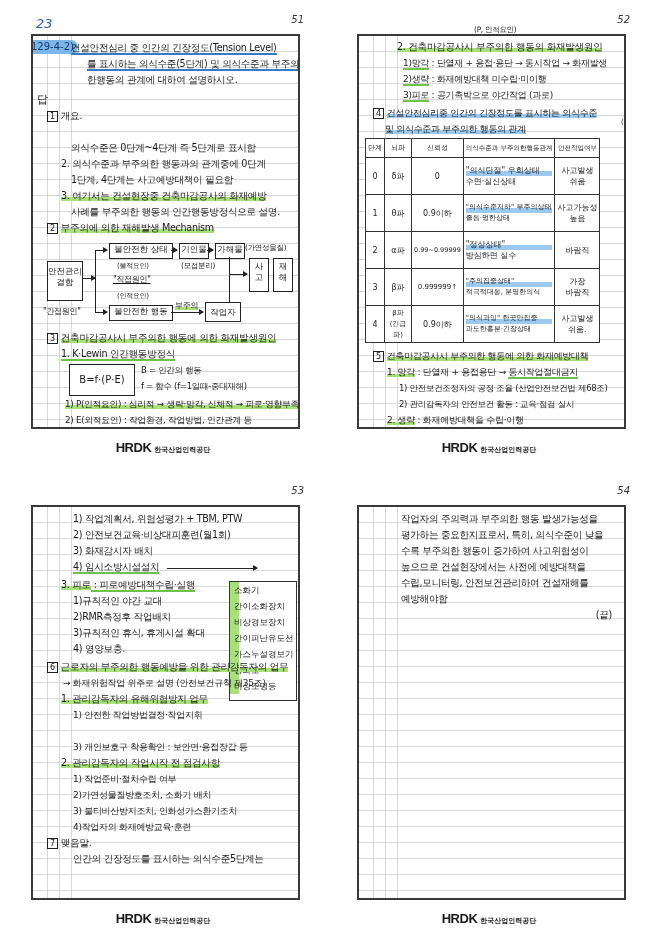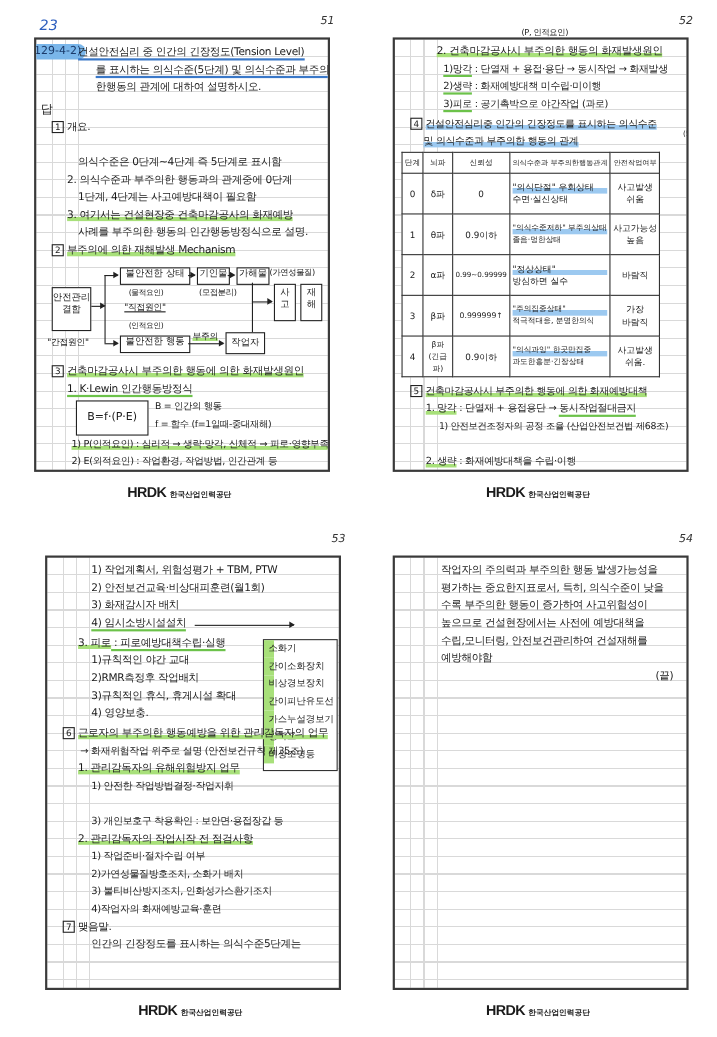--- a/index.html
+++ b/index.html
@@ -186,26 +186,27 @@
               <div>사고발생</div>
               <div>쉬움.</div>
             </td>
         </tr>
       </tbody>
     </table>
 
     <div class="line" style="left:14px;top:312px;font-size:9px;"><span class="sq">5</span><span class="hl-g">건축마감공사시 부주의한 행동에 의한 화재예방대책</span></div>
     <div class="line" style="left:28px;top:328px;font-size:9px;"><span class="hl-g">1. 망각</span><span> : 단열재 + 용접용단 → </span><span class="ul-g">동시작업절대금지</span></div>
     <div class="line" style="left:40px;top:344px;font-size:8.5px;">1) 안전보건조정자의 공정 조율 (산업안전보건법 제68조)</div>
+    <div class="line" style="left:40px;top:360px;font-size:8.5px;">2) 관리감독자의 안전보건 활동 : 교육·점검 실시</div>
     <div class="line" style="left:28px;top:376px;font-size:9px;"><span class="hl-g">2. 생략</span><span> : 화재예방대책을 수립·이행</span></div>
   </div>
   <div class="footer"><span class="logo">HRDK</span><span class="sub">한국산업인력공단</span></div>
 </div>
 
-<div class="page" style="left:10px;top:471px;">
+<div class="page" style="left:0;top:471px;">
   <div class="pnum">53</div>
   <div class="box">
     <div class="line" style="left:40px;top:4px;">1) 작업계획서, 위험성평가 + TBM, PTW</div>
     <div class="line" style="left:40px;top:20px;">2) 안전보건교육·비상대피훈련(월1회)</div>
     <div class="line" style="left:40px;top:36px;">3) 화재감시자 배치</div>
     <div class="line" style="left:40px;top:52px;"><span class="ul-g">4) 임시소방시설설치</span></div>
     <div class="arrow" style="left:134px;top:61px;width:90px;"></div>
     <div class="sidebox" style="top:74px;height:118px;left:196px;">
       <div class="fl">소화기</div>
       <div class="fl">간이소화장치</div>

